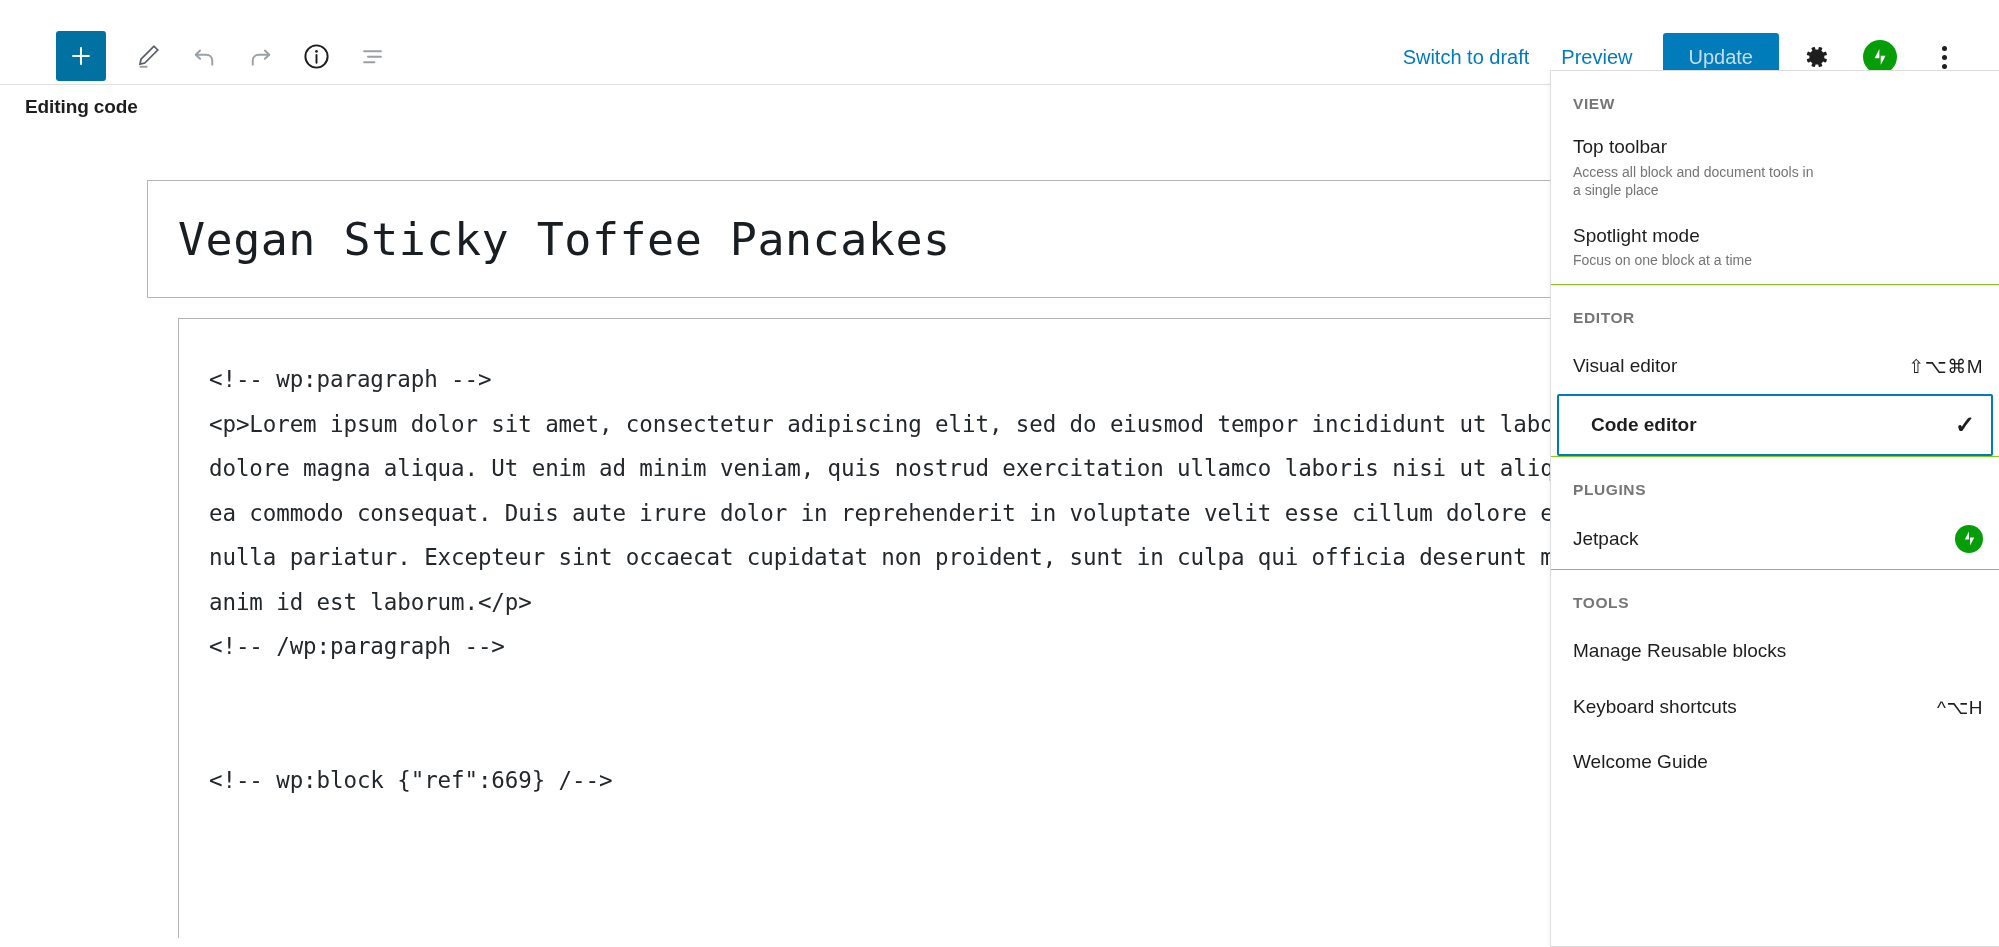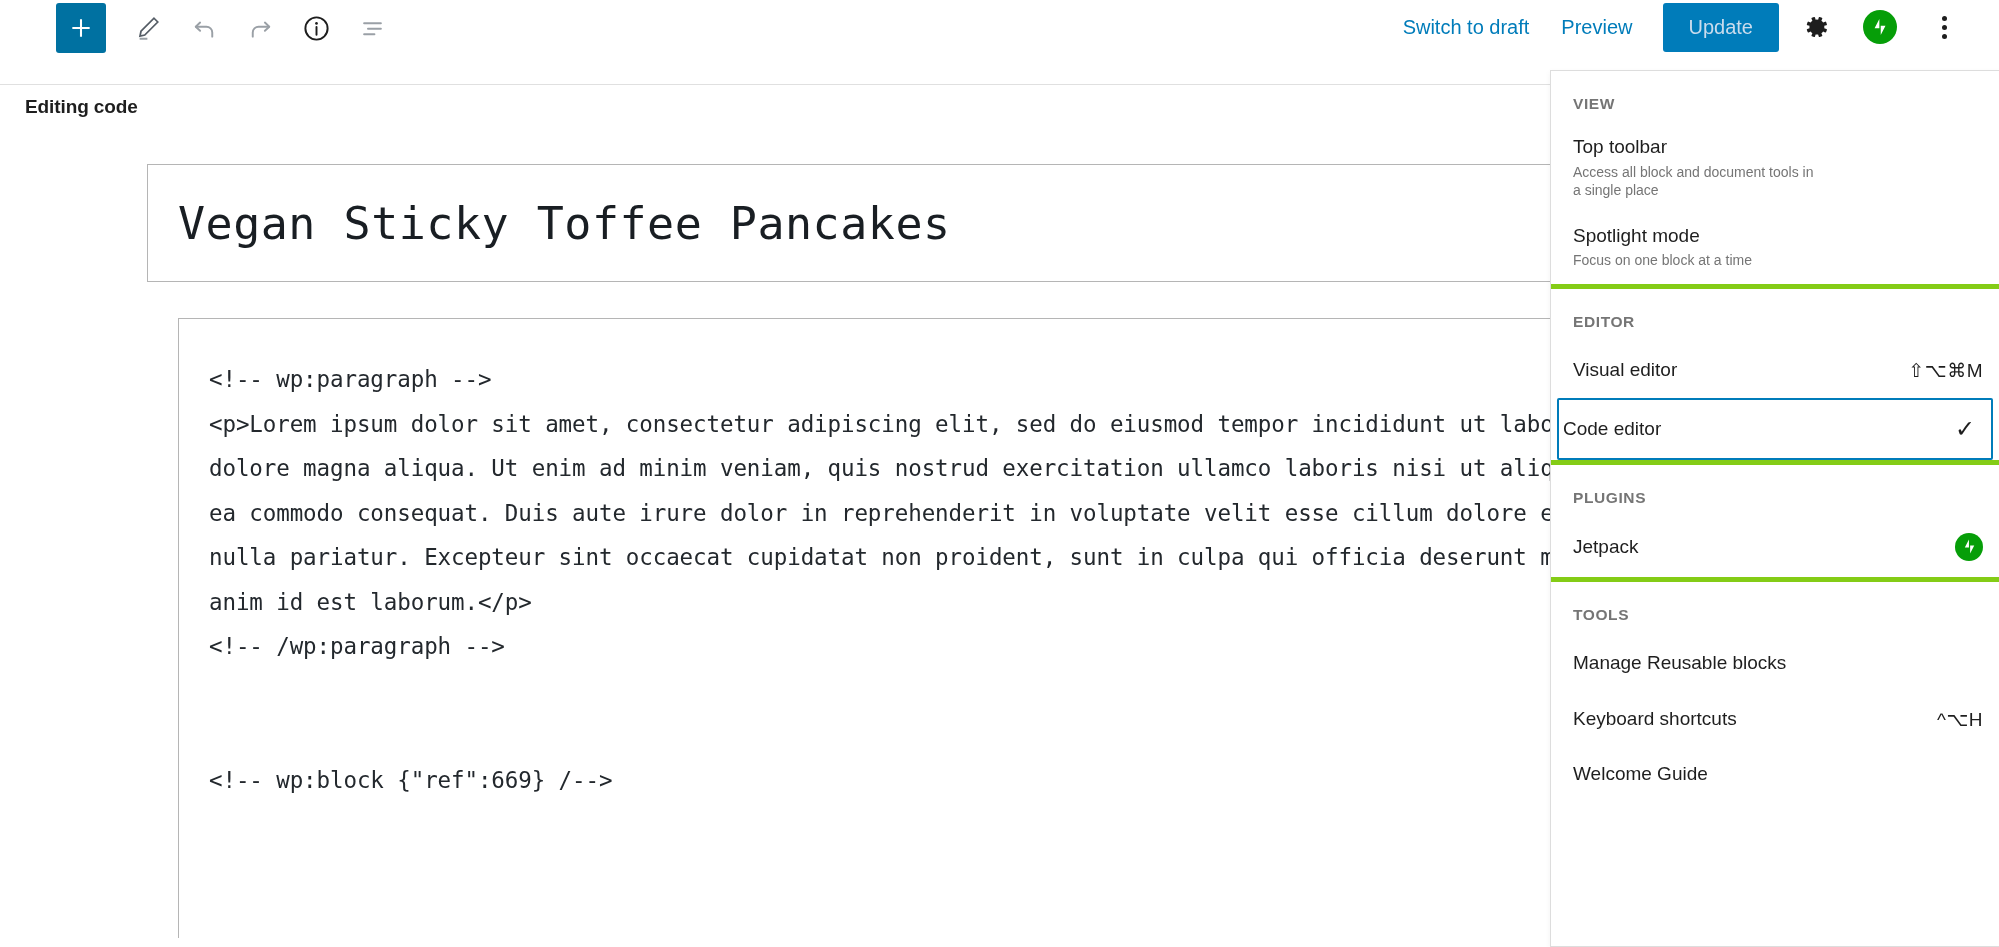--- a/index.html
+++ b/index.html
@@ -13,21 +13,21 @@
   }
 
   
   .header {
     position: absolute;
     top: 0; left: 0;
     width: 1999px; height: 85px;
     background: #ffffff;
     border-bottom: 1px solid #e0e0e0;
     display: flex;
-    align-items: flex-start;
+    align-items: flex-end;
     padding-left: 28px;
   }
   .header-left {
     display: flex;
     align-items: center;
     padding-left: 28px;
     gap: 0px;
   }
   .hdr-btn {
     width: 56px; height: 56px;
@@ -110,21 +110,21 @@
   .canvas {
     position: absolute;
     top: 140px; left: 0;
     width: 1999px;
     height: 807px;
     background: #ffffff;
     overflow: hidden;
   }
   .title-box {
     position: absolute;
-    left: 147px; top: 24px;
+    left: 147px; top: 40px;
     width: 1720px;
     height: 118px;
     border: 1px solid #b5b5b5;
     background: #ffffff;
   }
   .title-text {
     font-family: "DejaVu Sans Mono", monospace;
     font-size: 45px;
     color: #191e23;
     padding: 32px 0 0 30px;
@@ -159,21 +159,21 @@
     left: 1550px;
     width: 449px;
     height: 877px;
     background: #ffffff;
     border: 1px solid #ddd;
     border-right: none;
     box-shadow: 0 2px 6px rgba(0,0,0,0.05);
     overflow: hidden;
     z-index: 50;
   }
-  .menu-section { border-bottom: 5px solid #84cc16; }
+  .menu-section { border-bottom: 1px solid #84cc16; }
   .menu-section:last-child { border-bottom: none; }
   .menu-group-label {
     font-size: 15.5px;
     font-weight: bold;
     color: #757575;
     letter-spacing: 0.6px;
     padding: 24px 22px 12px 22px;
   }
   .menu-item {
     padding: 9px 22px 14px 22px;
@@ -200,22 +200,23 @@
     font-size: 19px;
     color: #1e1e1e;
     white-space: nowrap;
     padding-top: 2px;
     letter-spacing: 0.5px;
   }
   .menu-item.selected {
     border: 2px solid #007cba;
     border-radius: 2px;
     margin: 0 6px;
-    padding: 16px 16px 16px 4px;
+    padding: 16px 16px 16px 32px;
     align-items: center;
+    font-weight: bold;
   }
   .check {
     font-size: 24px;
     color: #1e1e1e;
     line-height: 1;
   }
   .mi-simple {
     padding: 14px 16px 16px 22px;
     align-items: center;
   }

